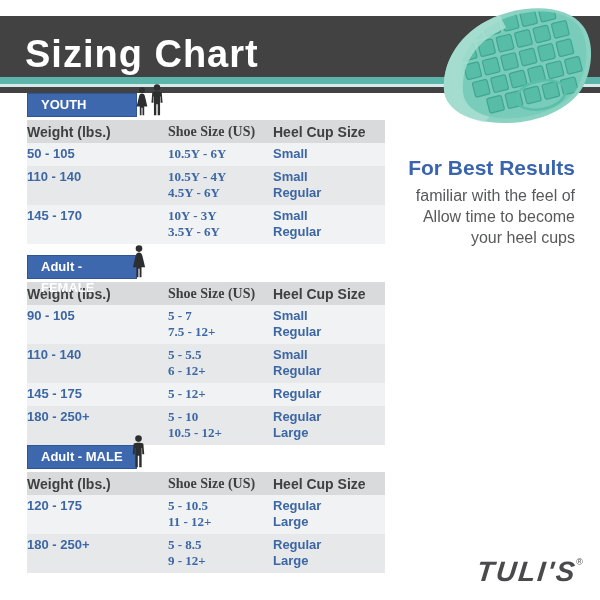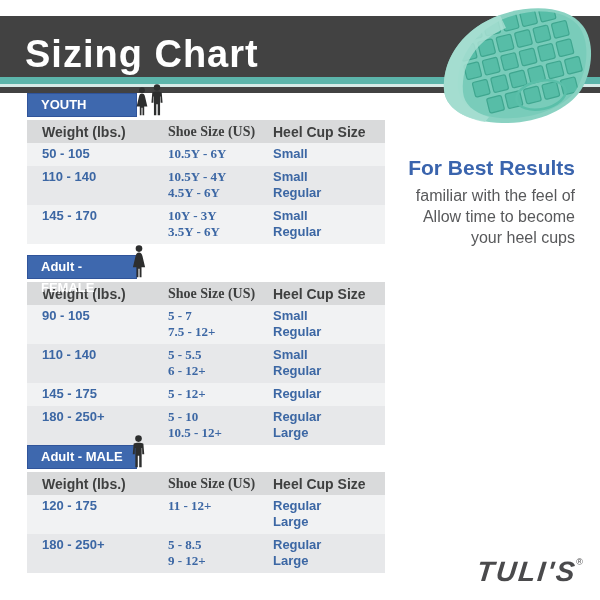--- a/index.html
+++ b/index.html
@@ -31,21 +31,21 @@
   .band-icons{position:absolute;left:107px;bottom:0px;display:flex;align-items:flex-end;gap:1px;z-index:4;}
   .band-icons svg{display:block;}
 
   .thead{
     display:flex;background:#d9dadb;height:23px;align-items:center;
     font-weight:bold;color:#3f4040;font-size:14px;
   }
   .trow{display:flex;font-weight:bold;color:#3c67a4;font-size:13px;line-height:16px;padding:3px 0 4px 0;}
   .trow.light{background:#f1f2f3;}
   .trow.dark{background:#e7e8ea;}
-  .col1{width:141px;padding-left:15px;box-sizing:border-box;}
+  .col1{width:141px;box-sizing:border-box;}
   .col2{width:105px;font-family:Liberation Serif, serif;}
   .col3{flex:1;}
   .ln{display:block;}
   .ln:empty{display:none;}
 
   
   .info{position:absolute;right:25px;top:156px;width:200px;text-align:right;z-index:3;}
   .info-heading{margin:0 0 5px 0;font-size:21px;font-weight:bold;color:#3a64ad;}
   .info-line{font-size:16px;color:#58595b;line-height:21px;}
 
@@ -248,20 +248,21 @@
   <div class="thead">
     <div class="col1">Weight (lbs.)</div>
     <div class="col2">Shoe Size (US)</div>
     <div class="col3">Heel Cup Size</div>
   </div>
   <div class="trow light">
     <div class="col1">
         <span class="ln">120 - 175</span>
       </div>
     <div class="col2">
+        <span class="ln">5 - 10.5</span>
         <span class="ln">11 - 12+</span>
       </div>
     <div class="col3">
         <span class="ln">Regular</span>
         <span class="ln">Large</span>
       </div>
   </div>
   <div class="trow dark">
     <div class="col1">
         <span class="ln">180 - 250+</span>

